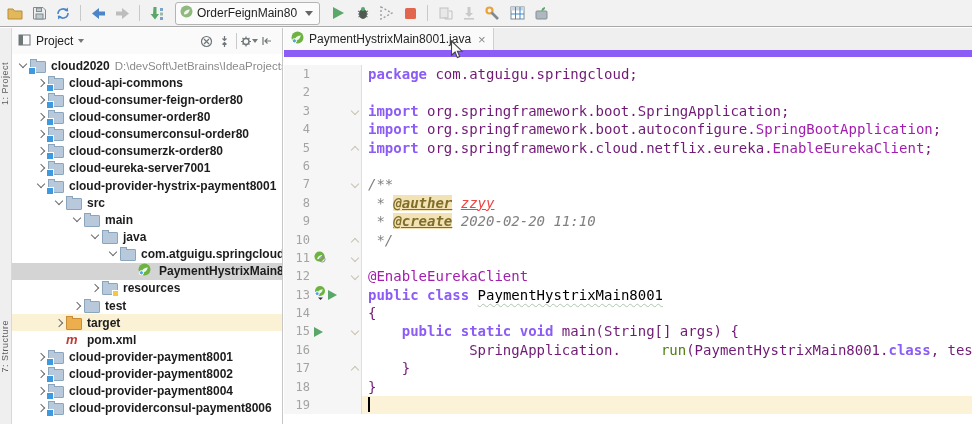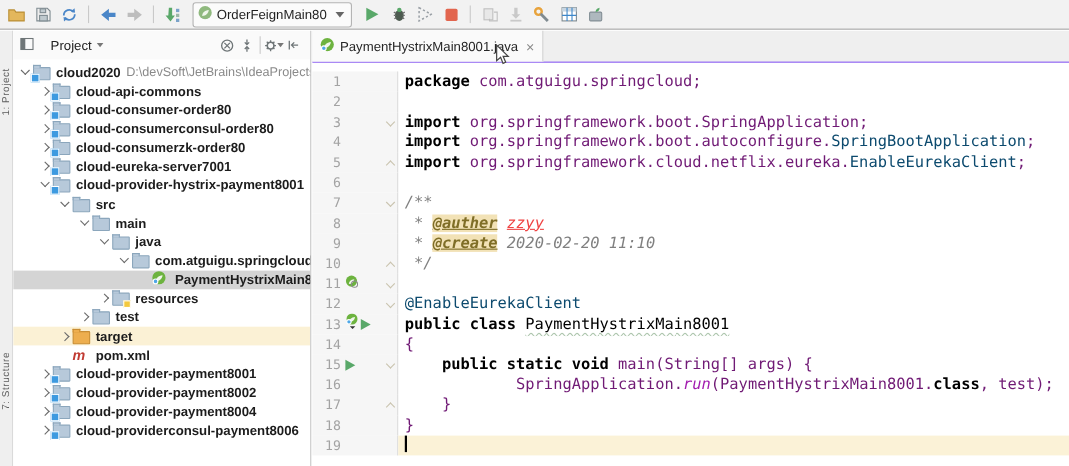--- a/index.html
+++ b/index.html
@@ -21,21 +21,21 @@
              border-right:1px solid #D8D8D8;box-sizing:border-box;}
   .vlabel{position:absolute;left:0px;writing-mode:vertical-rl;transform:rotate(180deg);
           font-size:9px;color:#5c5c5c;letter-spacing:.5px;white-space:nowrap;}
   #vlabel-project{top:34px;}
   #vlabel-structure{top:292px;}
 
   
   #project{position:absolute;left:12px;top:28px;width:271px;height:396px;background:#FFFFFF;
            border-right:1px solid #C6C6C6;box-sizing:border-box;overflow:hidden;}
   #project-header{height:26px;display:flex;align-items:center;padding:0 6px 0 6px;background:#FAFAFA;font-size:12px;color:#222;}
-  #project-title{margin-left:15px;font-weight:400;}
+  #project-title{margin-left:5px;font-weight:400;}
   .hdr-caret{width:0;height:0;border-left:3.5px solid transparent;border-right:3.5px solid transparent;
              border-top:4px solid #777;margin-left:5px;}
   #hdr-spacer{flex:1;}
   .hic{display:flex;align-items:center;justify-content:center;width:18px;height:18px;color:#6F7678;}
   #tree{position:relative;margin-top:3px;}
   .trow{height:17.15px;display:flex;align-items:center;white-space:nowrap;font-size:12px;color:#1c1c1c;}
   .trow.sel{background:#D4D4D4;}
   .trow.hl{background:#FBF1D5;}
   .indent{flex:0 0 auto;}
   .chev{width:14px;height:12px;position:relative;flex:0 0 auto;}
@@ -49,43 +49,43 @@
   .f-target{background:#EDAE4E;border-color:#C98E35;}
   .f-target::before{background:#EDAE4E;border-color:#C98E35;}
   .f-module::after{content:"";position:absolute;left:-3px;bottom:-3px;width:6px;height:6px;background:#3D9AE0;border:1px solid #fff;}
   .f-resources::after{content:"";position:absolute;right:-2px;bottom:-3px;width:5px;height:5px;background:#F3C93E;border:1px solid #fff;}
   .mico{color:#C13B33;font-weight:700;font-style:italic;font-size:13px;line-height:10px;}
   .tlabel{font-weight:700;margin-left:2px;}
   .tpath{color:#8a8a8a;font-size:11.5px;margin-left:5px;font-weight:400;}
 
   
   #editor{position:absolute;left:284px;top:28px;width:688px;height:396px;background:#fff;}
-  #tabbar{height:29px;background:#EFEFEF;border-bottom:1px solid #8b5cf6;display:flex;box-sizing:border-box;}
+  #tabbar{height:29px;background:#EFEFEF;border-bottom:7px solid #8b5cf6;display:flex;box-sizing:border-box;}
   #tab{display:flex;align-items:center;gap:5px;padding:0 7px;background:#FAFAFA;
        border-right:1px solid #CFCFCF;font-size:12px;color:#262626;}
   #tab-close{color:#8a8a8a;font-size:13px;margin-left:2px;}
   #code{position:relative;padding-top:8px;font-family:"DejaVu Sans Mono","Liberation Mono",monospace;font-size:14px;}
   .cl{display:flex;height:18.4px;line-height:18.4px;}
   .gut{width:78px;flex:0 0 auto;background:#F6F6F6;display:flex;border-right:1px solid #DEDEDE;box-sizing:border-box;}
   .num{width:26px;text-align:right;color:#A3A3A3;font-size:12px;flex:0 0 auto;}
   .gslot{width:34px;display:flex;align-items:center;gap:2px;padding-left:4px;flex:0 0 auto;}
   .fslot{flex:1;position:relative;}
   .fold{position:absolute;right:3px;top:6px;width:5px;height:5px;border-right:1.3px solid #C9C3AE;border-bottom:1.3px solid #C9C3AE;}
   .fold.open{transform:rotate(45deg);}
   .fold.close{transform:rotate(-135deg);top:8px;}
   .ltext{flex:1;white-space:pre;padding-left:6px;color:#000;}
   .cl.current .ltext{background:#FBF2D7;}
   .caret{display:inline-block;width:1.8px;height:15px;background:#000;vertical-align:-2px;}
-  .s-k{color:#000000;font-weight:bold;}
+  .s-k{color:#8b5cf6;font-weight:bold;}
   .s-p{color:#701a75;}
-  .s-a{color:#0c4a6e;}
+  .s-a{color:#a21caf;}
   .s-cm{color:#808080;font-style:italic;}
   .s-ct{color:#7F6E27;background:#F2E2B6;font-weight:bold;font-style:italic;text-decoration:underline;}
   .s-cu{color:#ef4444;font-style:italic;text-decoration:underline;}
-  .s-it{font-style:italic;color:#a21caf;}
+  .s-it{color:#4d7c0f;margin-left:40px;}
   .s-sq{color:#000;text-decoration:underline;text-decoration-style:wavy;text-decoration-color:#AEC6AE;
         text-decoration-thickness:1px;text-underline-offset:3px;}
   .tri{width:0;height:0;border-left:9px solid #59A869;border-top:5.5px solid transparent;border-bottom:5.5px solid transparent;}
 
   #mouse-cursor{position:absolute;left:450px;top:40px;z-index:50;}
 </style>
 </head>
 <body style="--keyword: #000080; --annotation: #808000; --current_line: #FBF2D7; --tree_selection: #D4D4D4; --run_green: #59A869; --stop_red: #E2654E; --spring_green: #6DB33F;">
 
 <div id="toolbar">
@@ -259,20 +259,30 @@
         <span class="tlabel">cloud-api-commons</span>
       </div>
       <div class="trow">
         <span class="indent" style="width: 22px;"></span>
         <span class="chev col">
           <i></i>
         </span>
         <span class="icoslot">
           <span class="fico f-module"></span>
         </span>
+        <span class="tlabel">cloud-consumer-feign-order80</span>
+      </div>
+      <div class="trow">
+        <span class="indent" style="width: 22px;"></span>
+        <span class="chev col">
+          <i></i>
+        </span>
+        <span class="icoslot">
+          <span class="fico f-module"></span>
+        </span>
         <span class="tlabel">cloud-consumer-order80</span>
       </div>
       <div class="trow">
         <span class="indent" style="width: 22px;"></span>
         <span class="chev col">
           <i></i>
         </span>
         <span class="icoslot">
           <span class="fico f-module"></span>
         </span>

